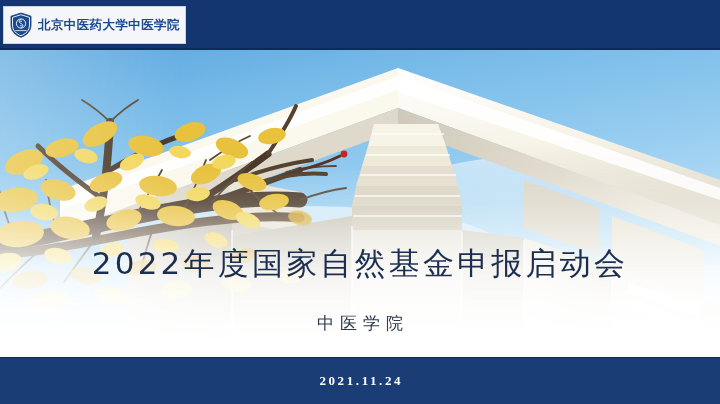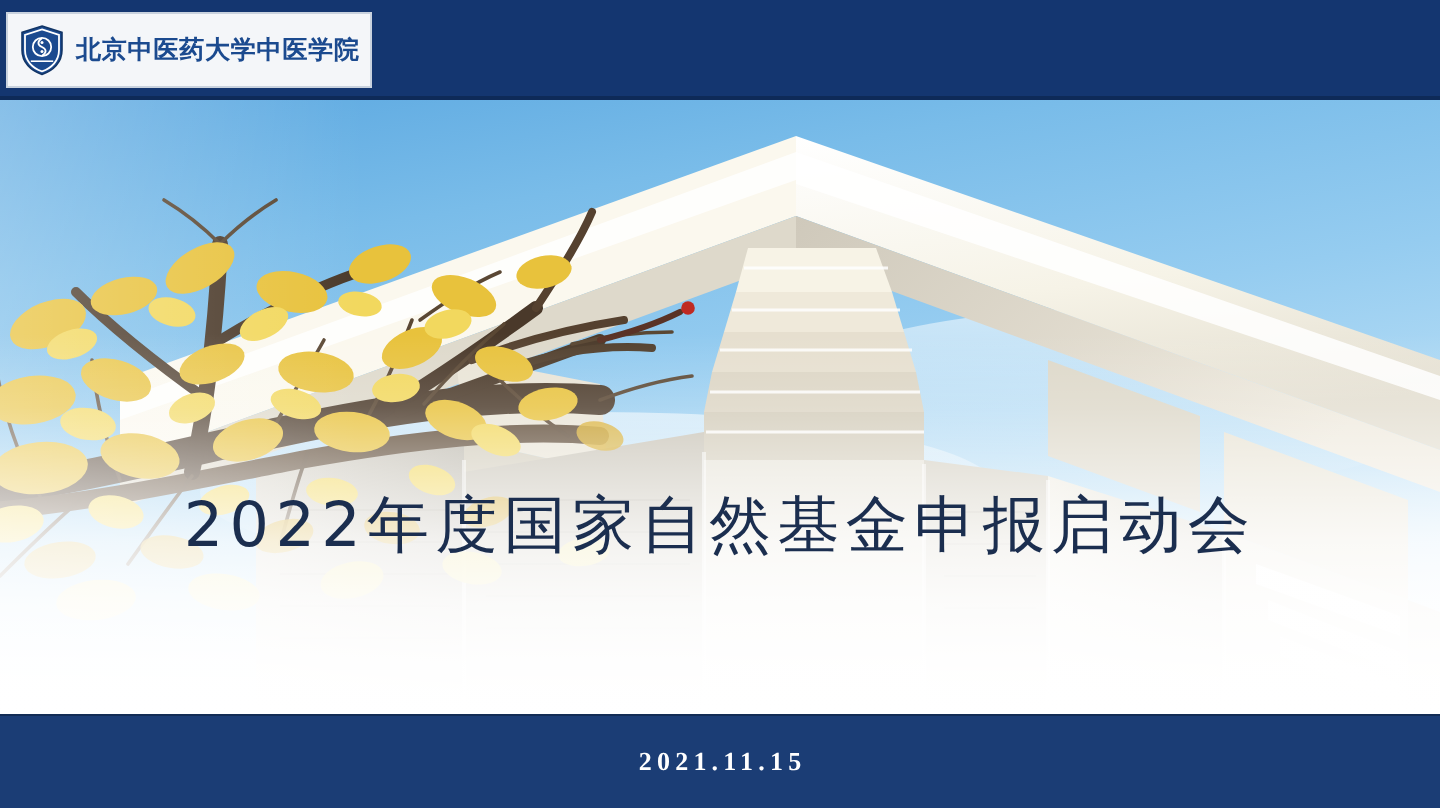--- a/index.html
+++ b/index.html
@@ -343,18 +343,19 @@
           <ellipse cx="292" cy="226" rx="13" ry="7" transform="rotate(-8 292 226)"></ellipse>
         </g>
       </g>
     </svg>
 
     <div class="photo-fade-left"></div>
     <div class="photo-fade"></div>
   </div>
 
   <div class="title-main">2022年度国家自然基金申报启动会</div>
+  <div class="title-sub">中医学院</div>
 
   <div class="bottom-bar"></div>
   <div class="bottom-bar-top-edge"></div>
-  <div class="date-text">2021.11.15</div>
+  <div class="date-text">2021.11.24</div>
 
 </div>
 
 </body></html>

